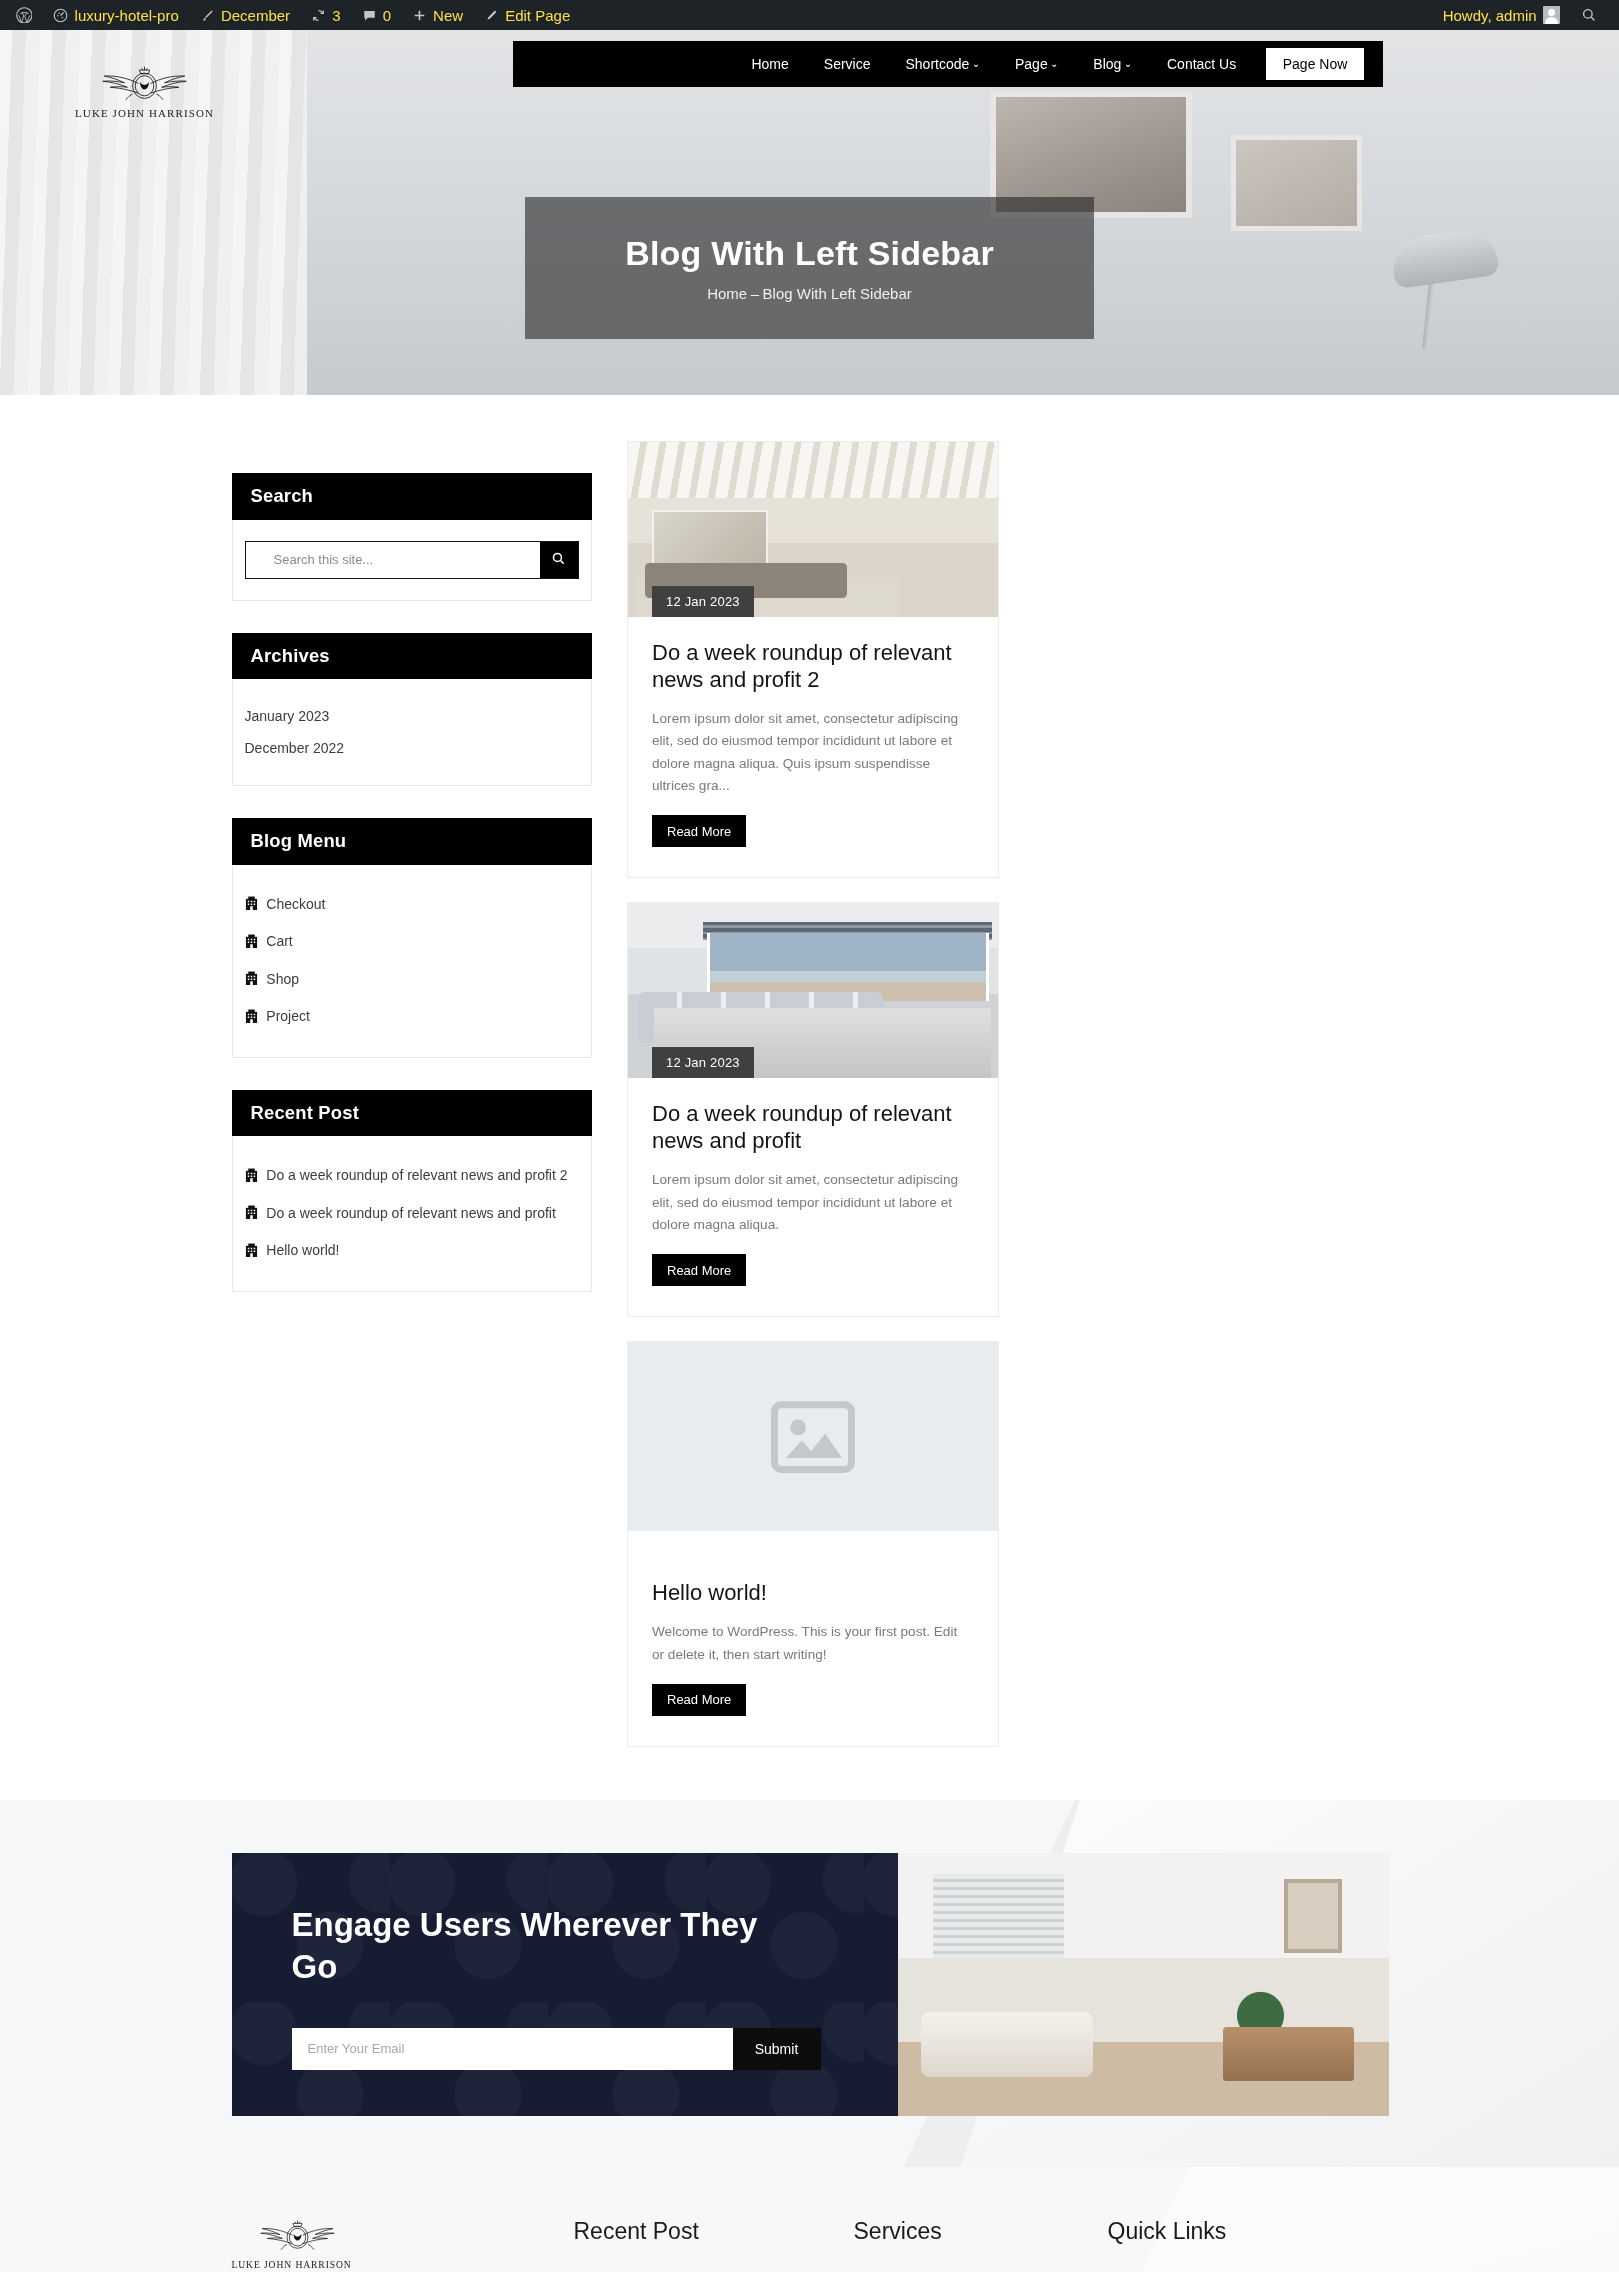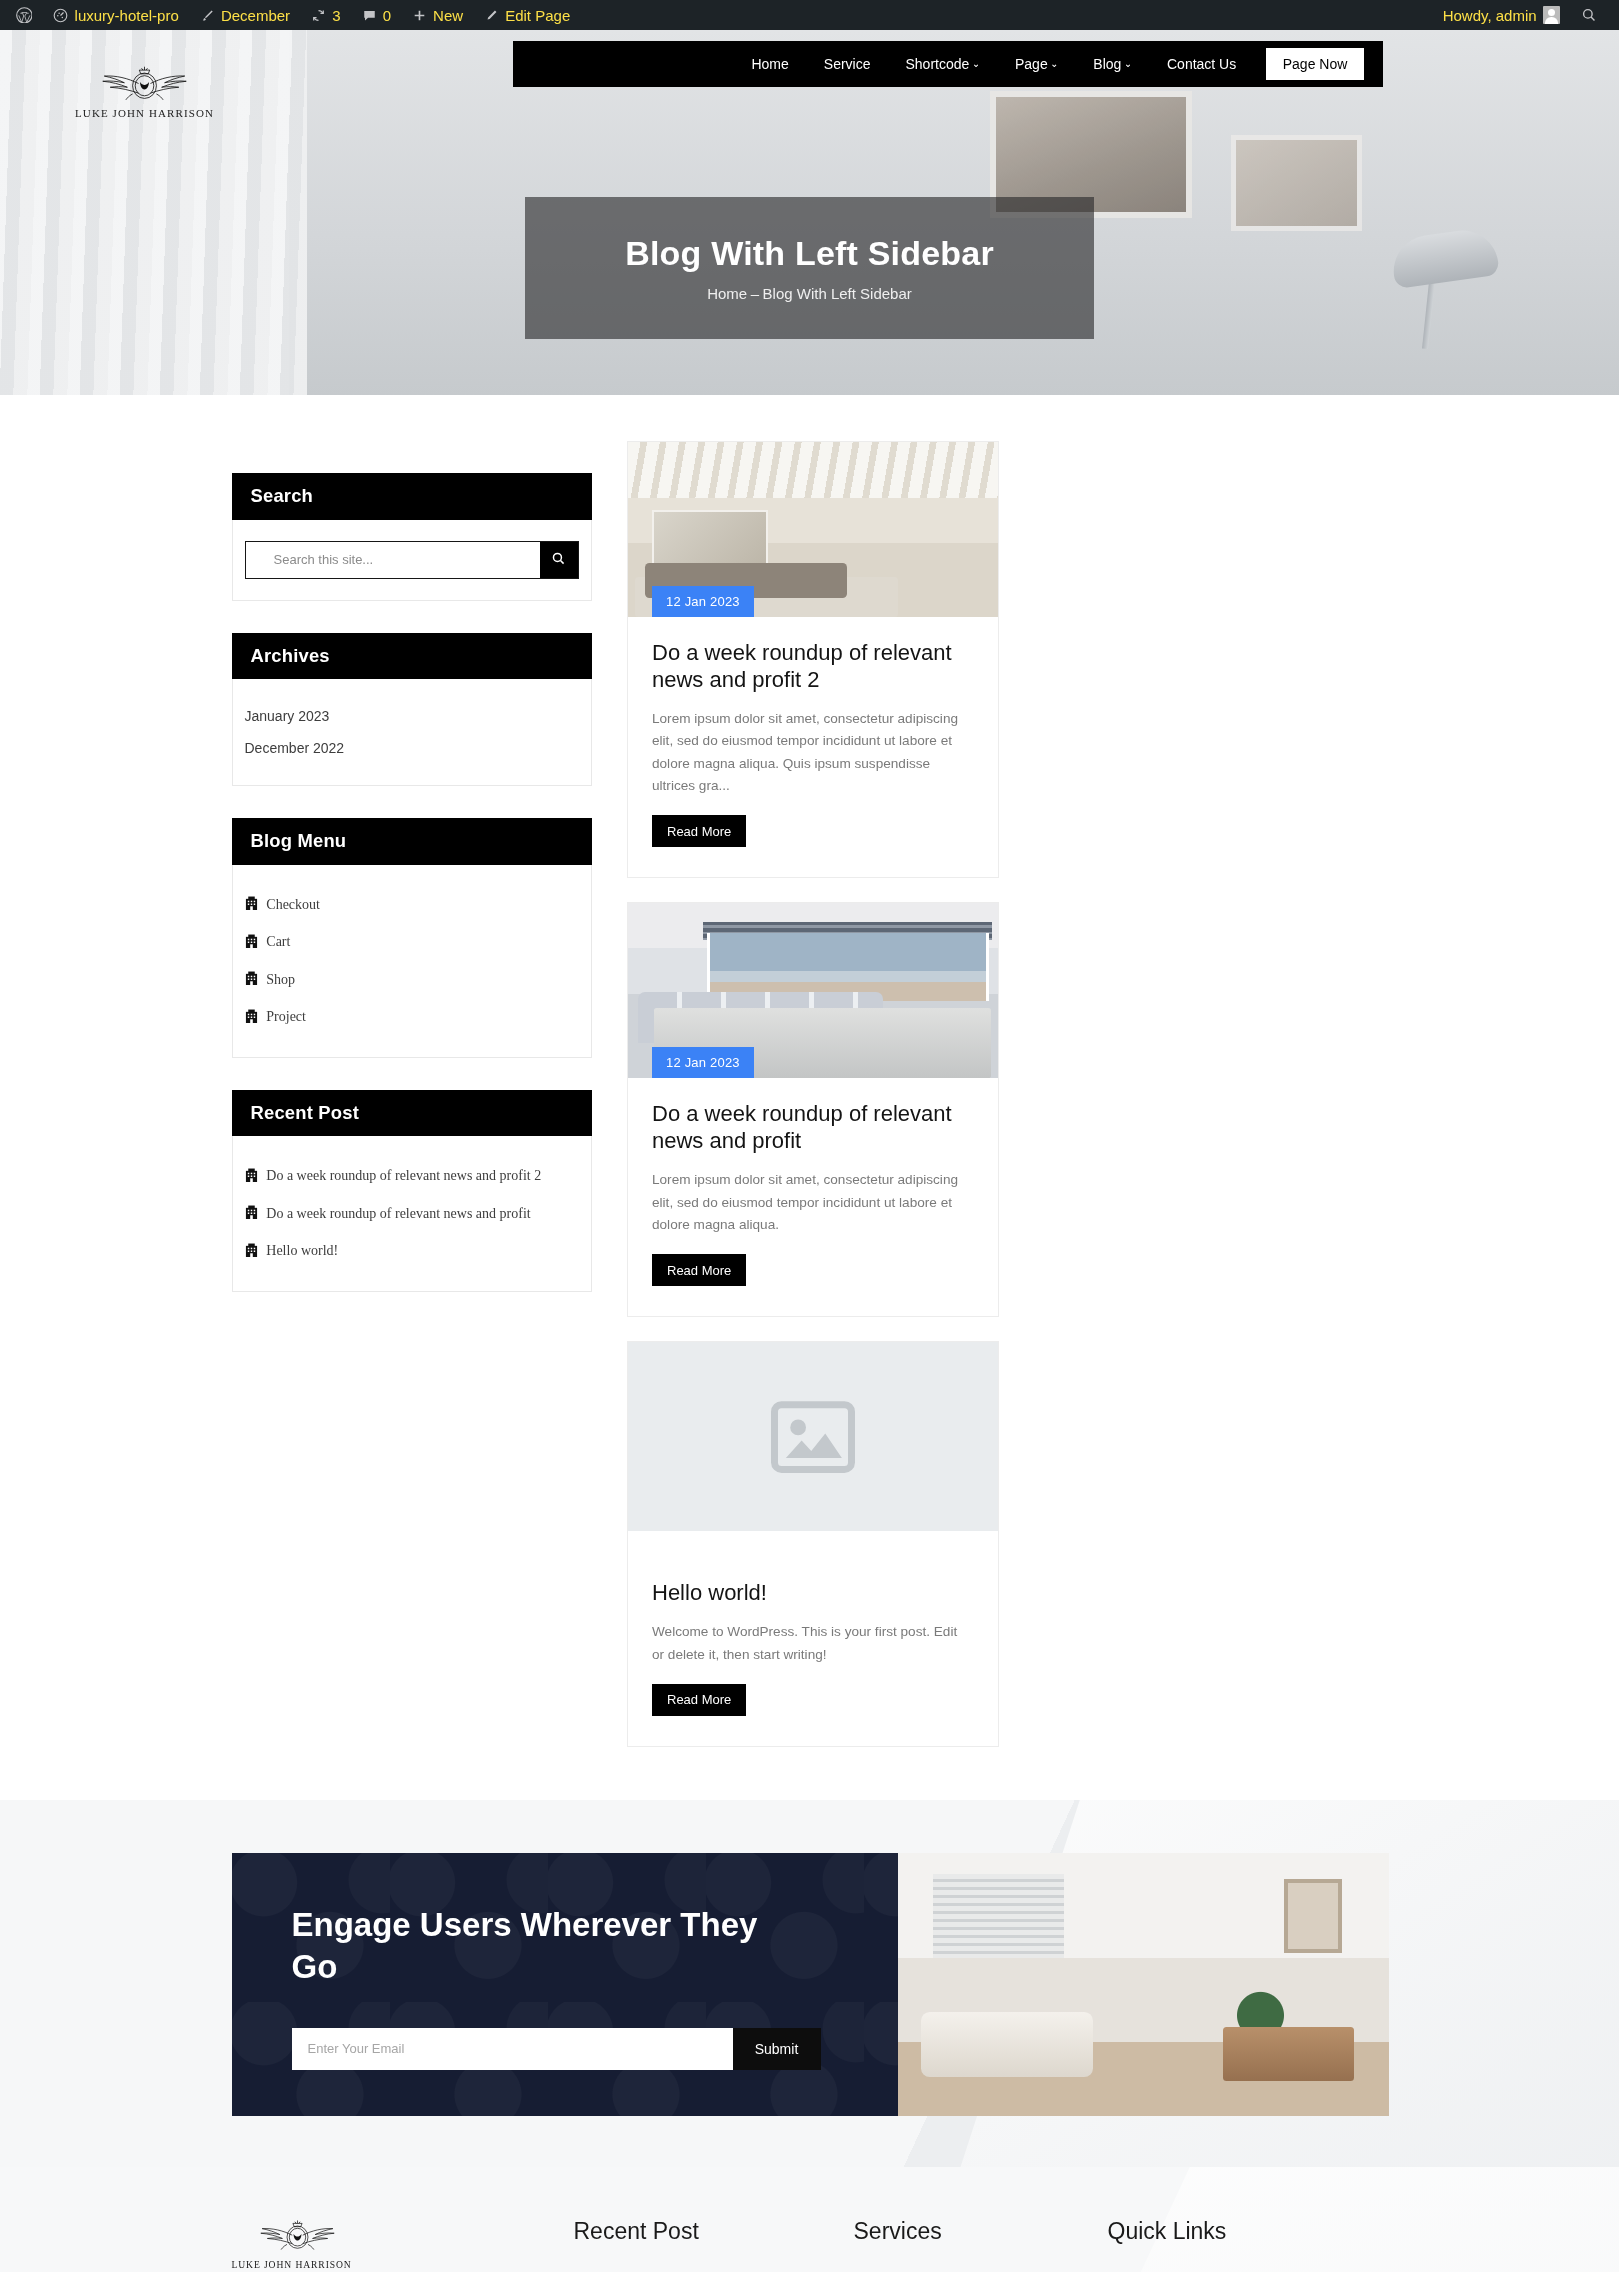--- a/index.html
+++ b/index.html
@@ -137,21 +137,21 @@
     flex: 1; border: 0; outline: none; padding: 0 0 0 28px;
     font-size: 13px; color: #6d6d6d; font-family: inherit; background: #fff;
   }
   .search-row input::placeholder { color: #8b8b8b; }
   .search-btn {
     width: 38px; background: #000; border: 0; color: #fff;
     display: flex; align-items: center; justify-content: center; cursor: pointer;
   }
   .arch-list { list-style: none; }
   .arch-list li { padding: 8px 0; font-size: 14px; color: #3d3d3d; }
-  .menu-list { list-style: none; font-family: Liberation Serif, serif; }
+  .menu-list { list-style: none; }
   .menu-list li {
     display: flex; align-items: flex-start; gap: 8.8px;
     padding: 8.8px 0; font-size: 14px; color: #3d3d3d; line-height: 1.42;
   }
   .ico-building { flex: none; width: 13px; height: 15px; margin-top: 1.8px; }
 
   .posts {
     flex: 1; display: flex; flex-wrap: wrap; gap: 24px;
     padding-left: 35px; align-content: flex-start;
   }
@@ -204,21 +204,21 @@
   .ph-dining .chairs {
     position: absolute; left: 10.5px; bottom: 35px; width: 245px; height: 51px;
     background: repeating-linear-gradient(90deg,#c9ced6 0 39px,#eceff2 39px 44px);
     border-radius: 7px 7px 0 0;
   }
   .ph-empty {
     width: 100%; height: 100%; background: #e9ecee;
     display: flex; align-items: center; justify-content: center;
   }
   .card-date {
-    position: absolute; left: 24.5px; bottom: 0; background: #3b82f6; color: #fff;
+    position: absolute; left: 24.5px; bottom: 0; background: #404040; color: #fff;
     font-size: 13px; padding: 8px 14px; letter-spacing: 0.2px;
   }
   .card.c3 .card-media { height: 189px; }
   .card-body { padding: 23px 24.5px 30px; }
   .card.c3 .card-body { padding-top: 49px; }
   .card-title {
     font-size: 22px; line-height: 1.22; font-weight: 400; color: #141414;
     margin-bottom: 14px;
   }
   .card-text { font-size: 13.6px; line-height: 1.65; color: #7a7a7a; }

